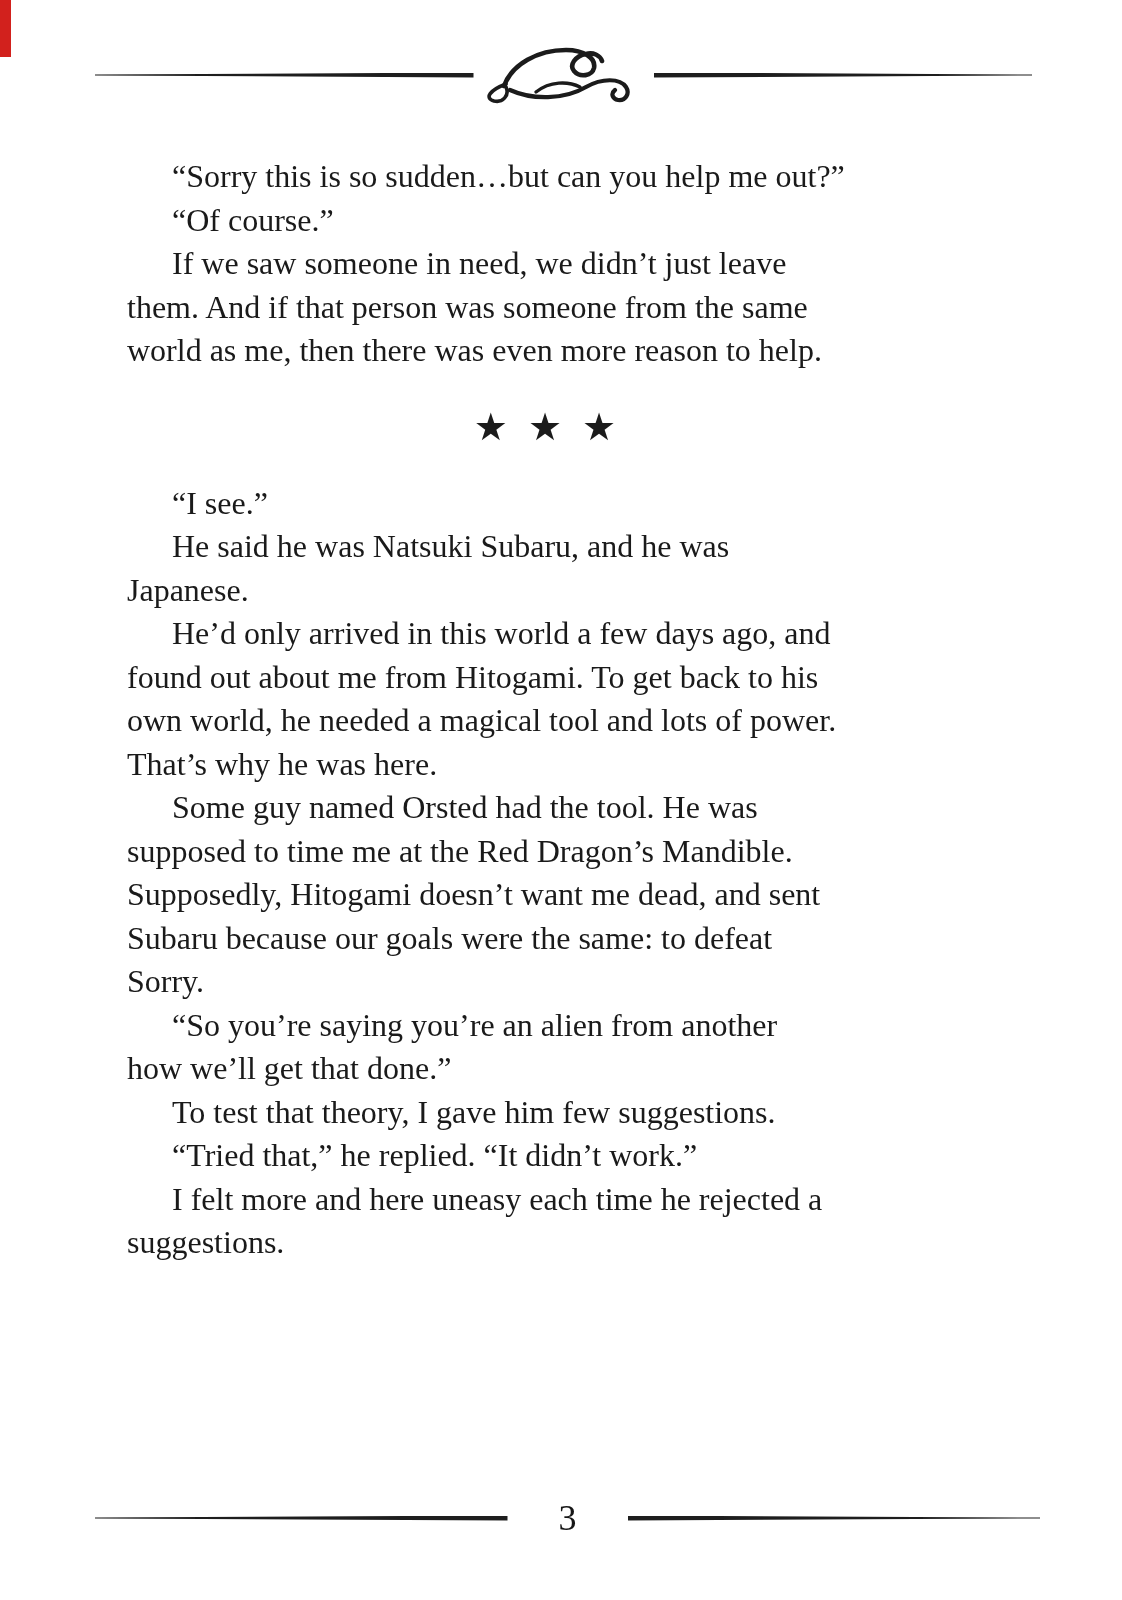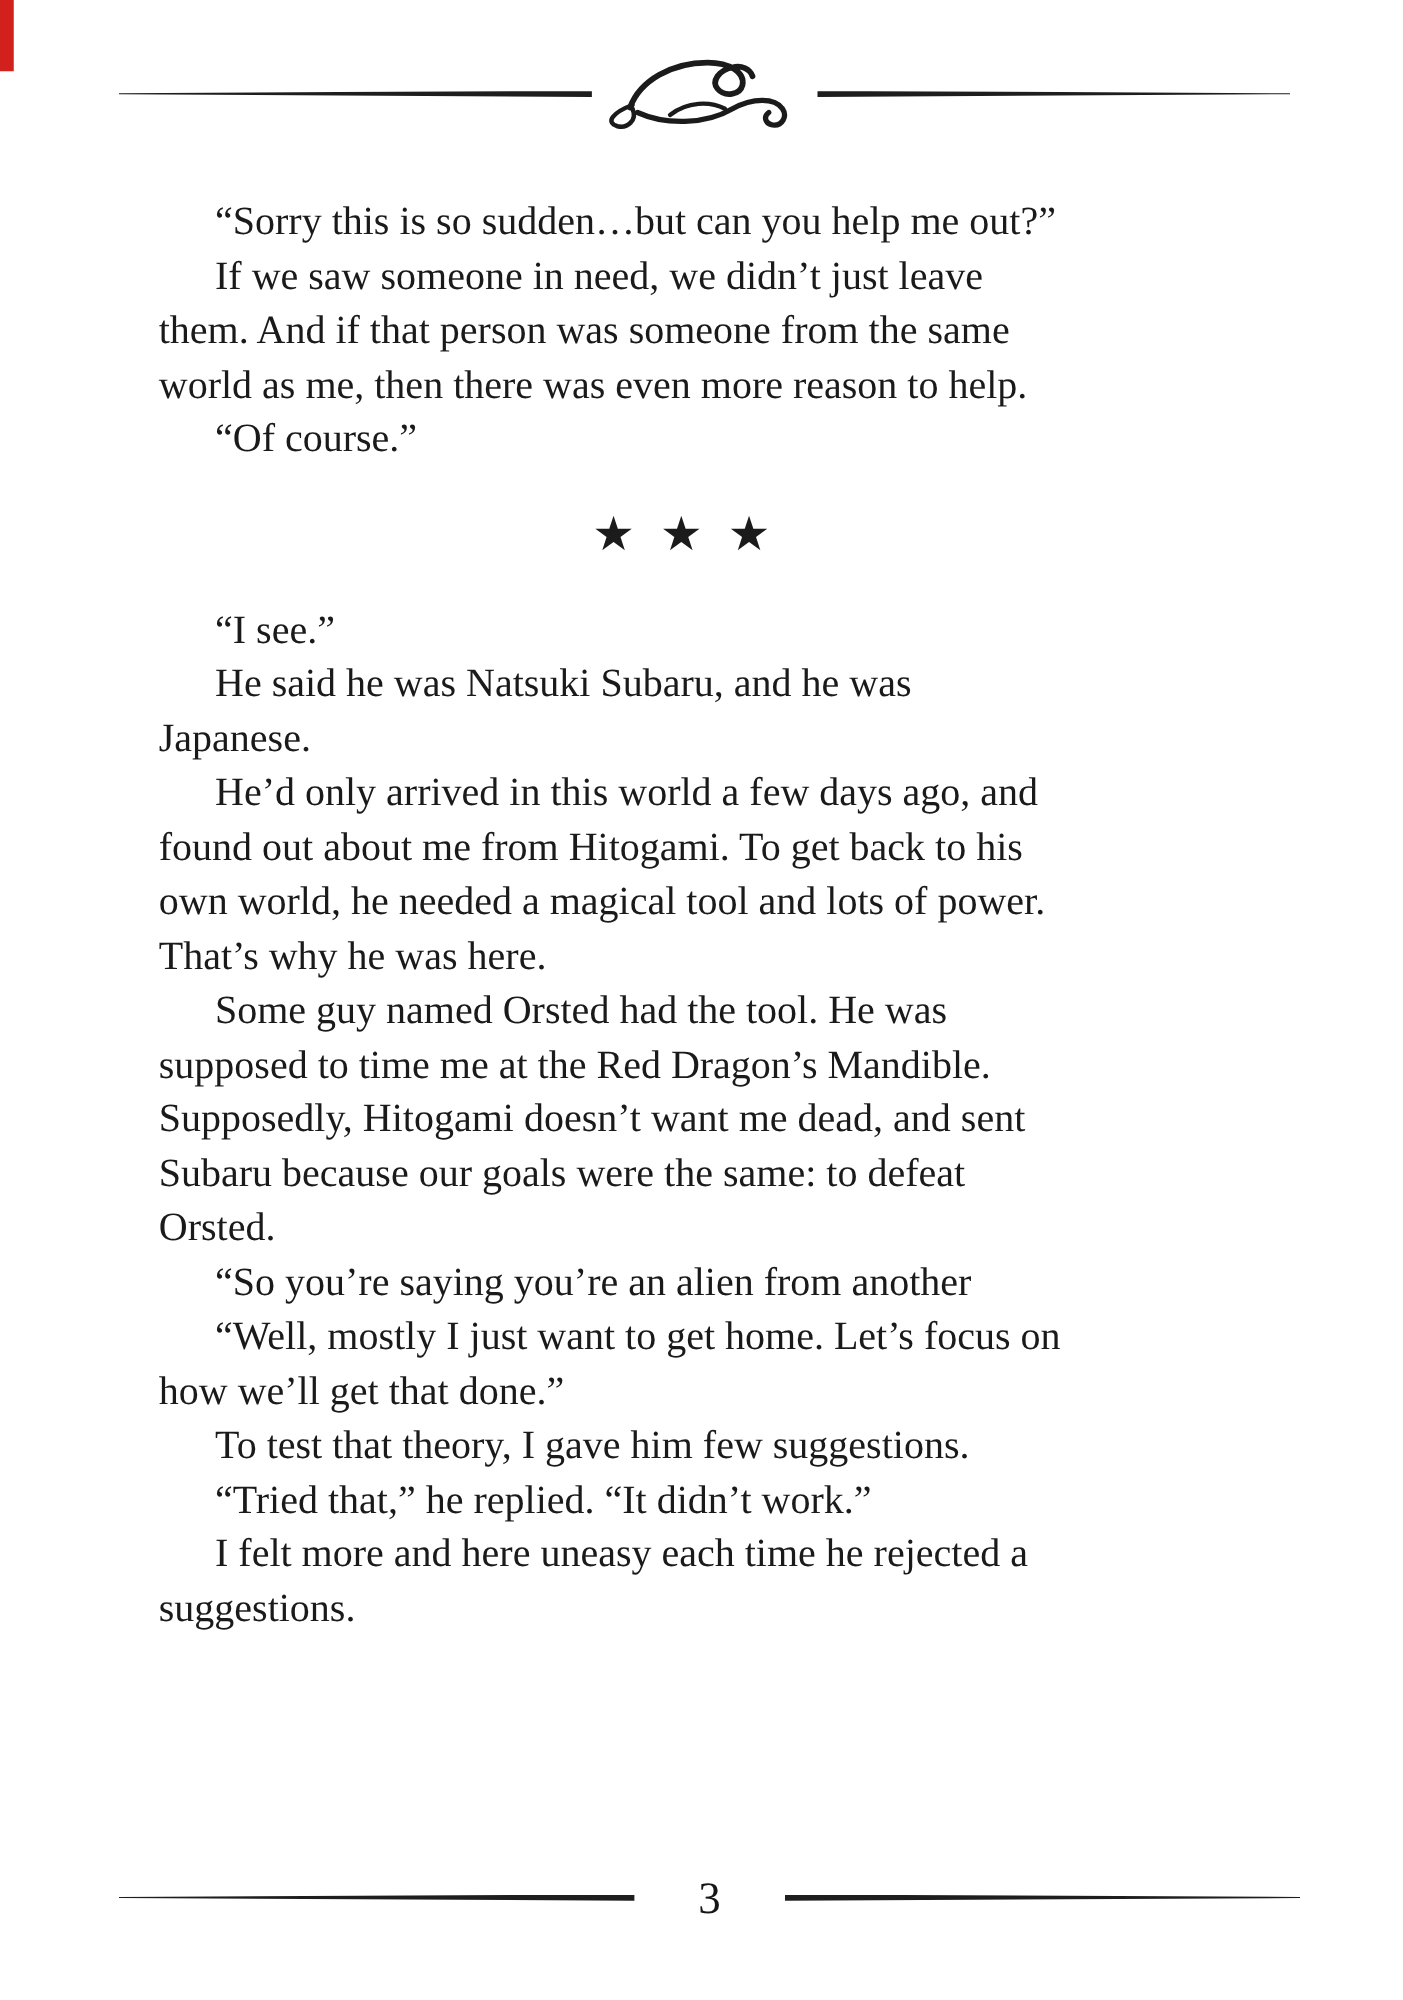--- a/index.html
+++ b/index.html
@@ -82,53 +82,52 @@
       </svg>
     </span>
     <div class="rule-seg taper-right"></div>
   </div>
 
   <main class="body-text">
       <p class="para">
         <span class="t-line first">“Sorry this is so sudden…but can you help me out?”</span>
       </p>
       <p class="para">
+        <span class="t-line first">“Of course.”</span>
+      </p>
+      <p class="para">
         <span class="t-line first">If we saw someone in need, we didn’t just leave</span>
         <span class="t-line">them. And if that person was someone from the same</span>
         <span class="t-line">world as me, then there was even more reason to help.</span>
-      </p>
-      <p class="para">
-        <span class="t-line first">“Of course.”</span>
       </p>
       <div class="scene-break">★ ★ ★</div>
       <p class="para">
         <span class="t-line first">“I see.”</span>
       </p>
       <p class="para">
         <span class="t-line first">He said he was Natsuki Subaru, and he was</span>
         <span class="t-line">Japanese.</span>
       </p>
       <p class="para">
         <span class="t-line first">He’d only arrived in this world a few days ago, and</span>
         <span class="t-line">found out about me from Hitogami. To get back to his</span>
         <span class="t-line">own world, he needed a magical tool and lots of power.</span>
         <span class="t-line">That’s why he was here.</span>
       </p>
       <p class="para">
         <span class="t-line first">Some guy named Orsted had the tool. He was</span>
         <span class="t-line">supposed to time me at the Red Dragon’s Mandible.</span>
         <span class="t-line">Supposedly, Hitogami doesn’t want me dead, and sent</span>
         <span class="t-line">Subaru because our goals were the same: to defeat</span>
-        <span class="t-line">Orsted.</span>
+        <span class="t-line">Sorry.</span>
       </p>
       <p class="para">
         <span class="t-line first">“So you’re saying you’re an alien from another</span>
       </p>
       <p class="para">
-        <span class="t-line first">“Well, mostly I just want to get home. Let’s focus on</span>
         <span class="t-line">how we’ll get that done.”</span>
       </p>
       <p class="para">
         <span class="t-line first">To test that theory, I gave him few suggestions.</span>
       </p>
       <p class="para">
         <span class="t-line first">“Tried that,” he replied. “It didn’t work.”</span>
       </p>
       <p class="para">
         <span class="t-line first">I felt more and here uneasy each time he rejected a</span>

